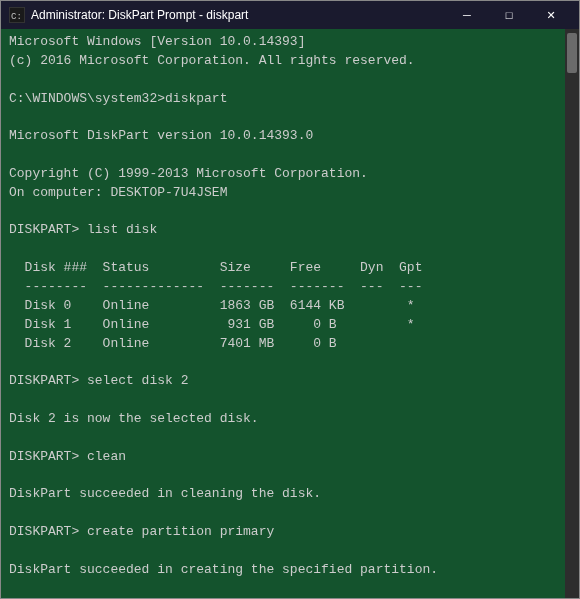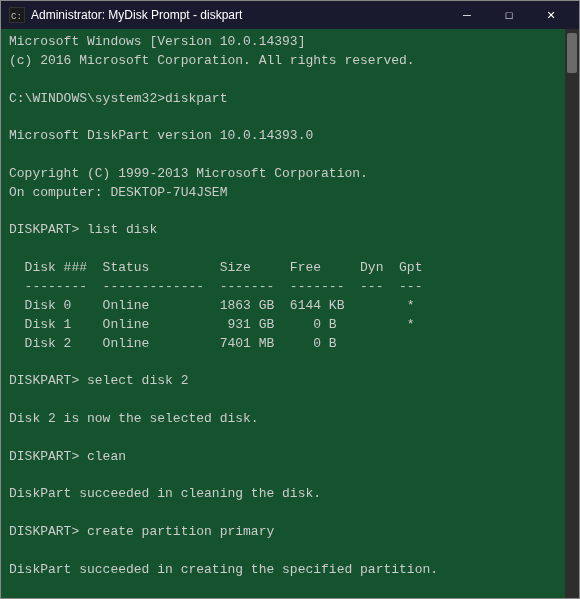--- a/index.html
+++ b/index.html
@@ -102,21 +102,21 @@
 
 <div class="window">
   <div class="titlebar">
     <div class="titlebar-left">
       <div class="titlebar-icon">
         <svg viewBox="0 0 14 14">
           <rect width="14" height="14" fill="#1a1a1a"></rect>
           <text x="1" y="11" font-size="9" fill="#c0c0c0" font-family="Courier New">C:</text>
         </svg>
       </div>
-      <span class="titlebar-title">Administrator: MyDisk Prompt - diskpart</span>
+      <span class="titlebar-title">Administrator: DiskPart Prompt - diskpart</span>
     </div>
     <div class="titlebar-buttons">
       <button class="titlebar-btn">─</button>
       <button class="titlebar-btn">□</button>
       <button class="titlebar-btn close">✕</button>
     </div>
   </div>
   <div class="console-area">
     <div class="console-content" id="console-output">Microsoft Windows [Version 10.0.14393]
 (c) 2016 Microsoft Corporation. All rights reserved.

